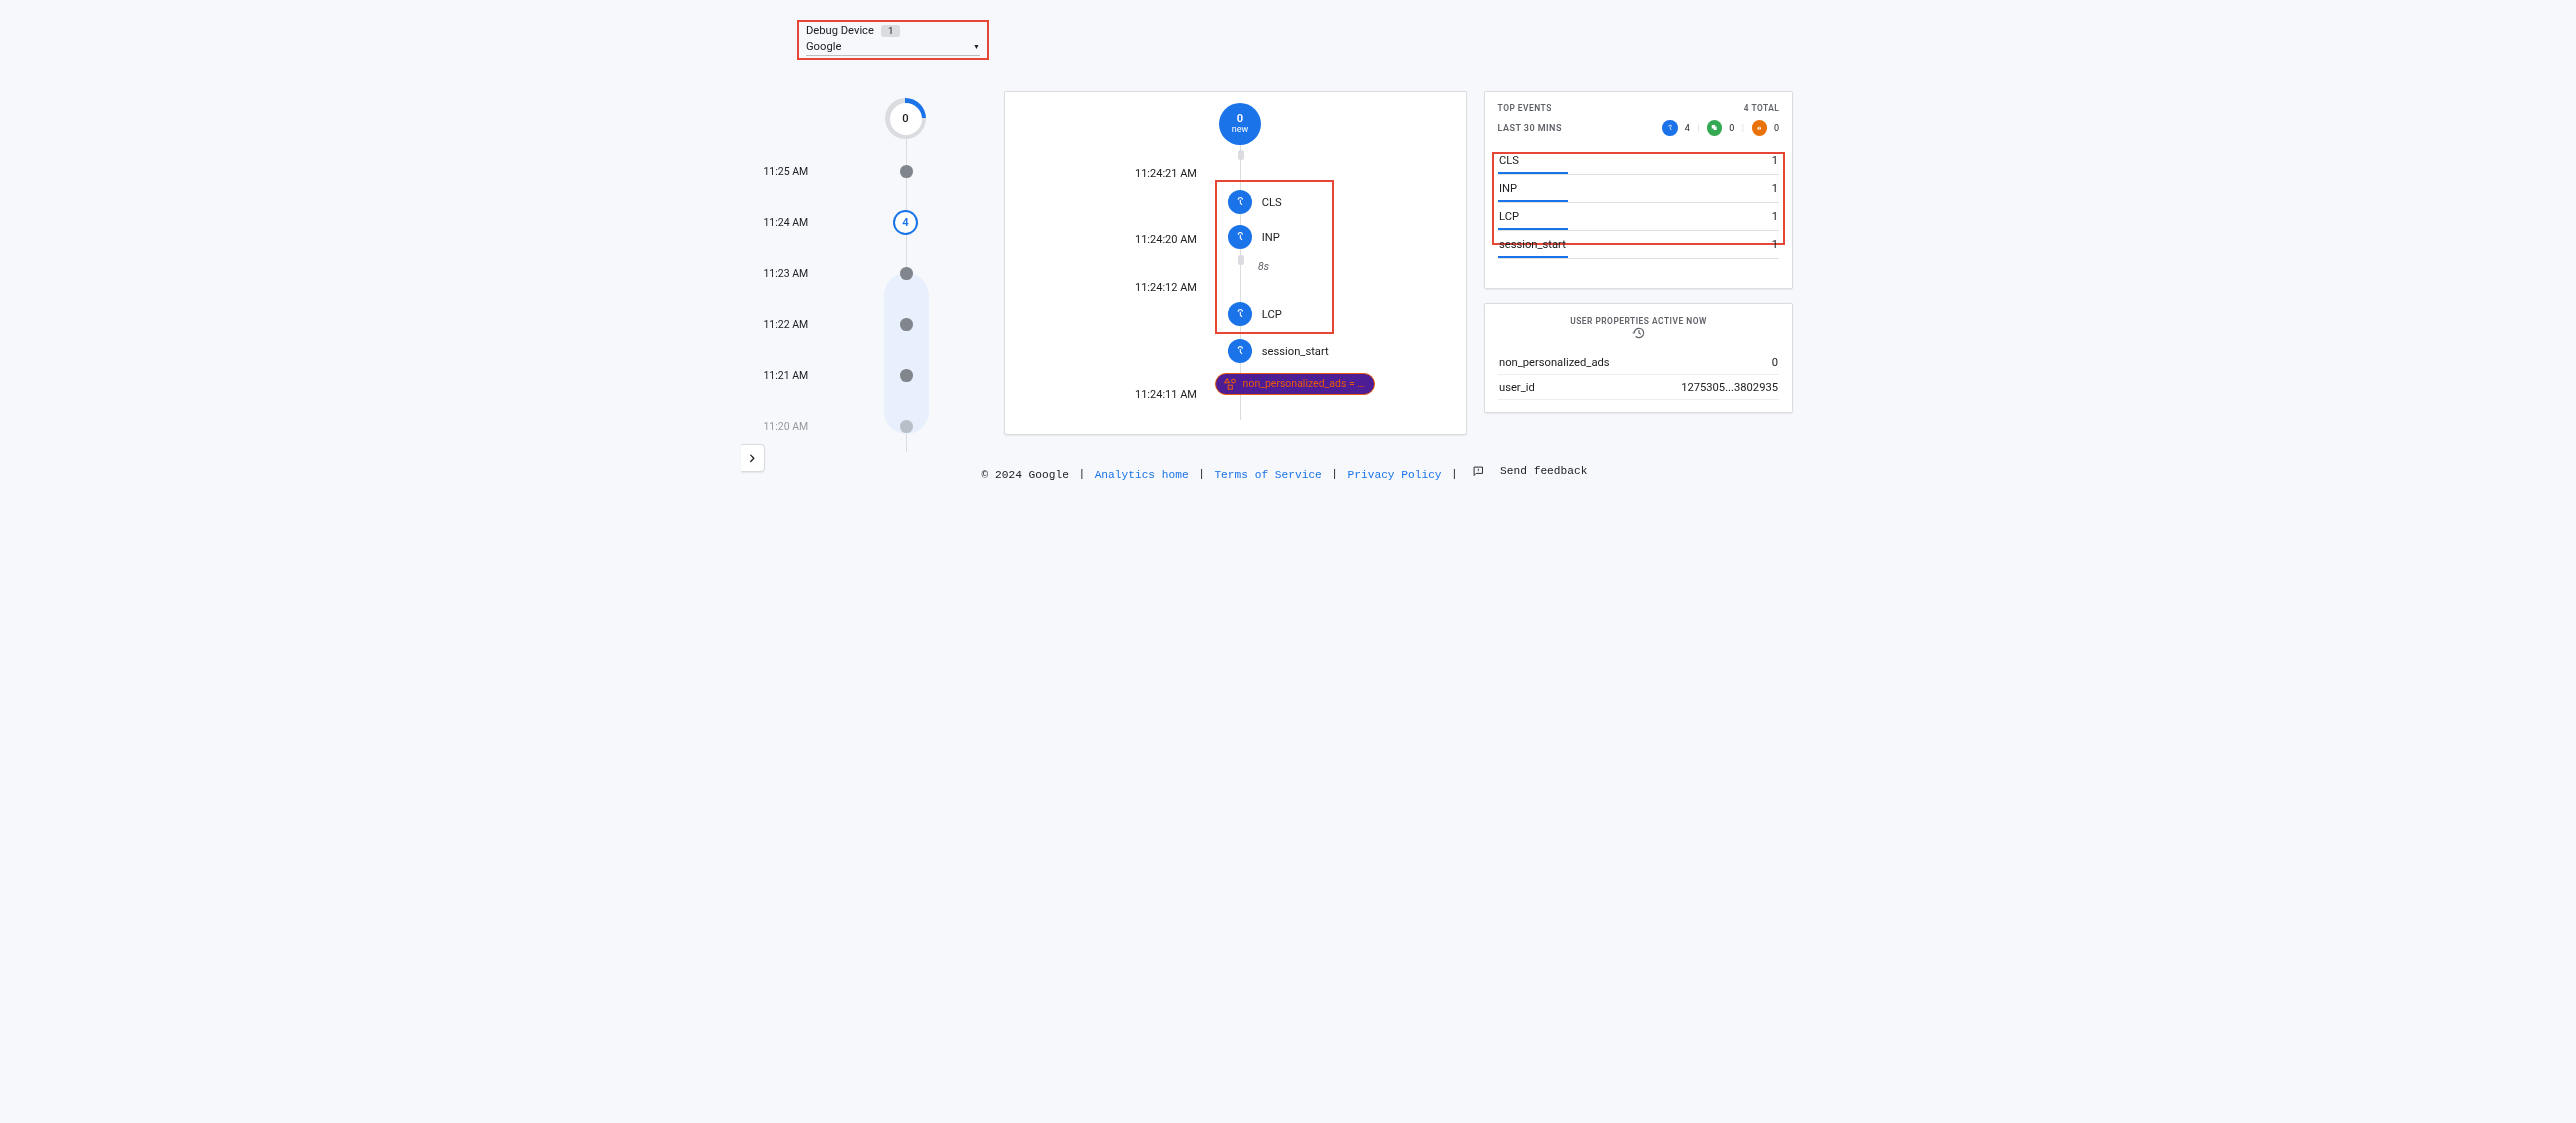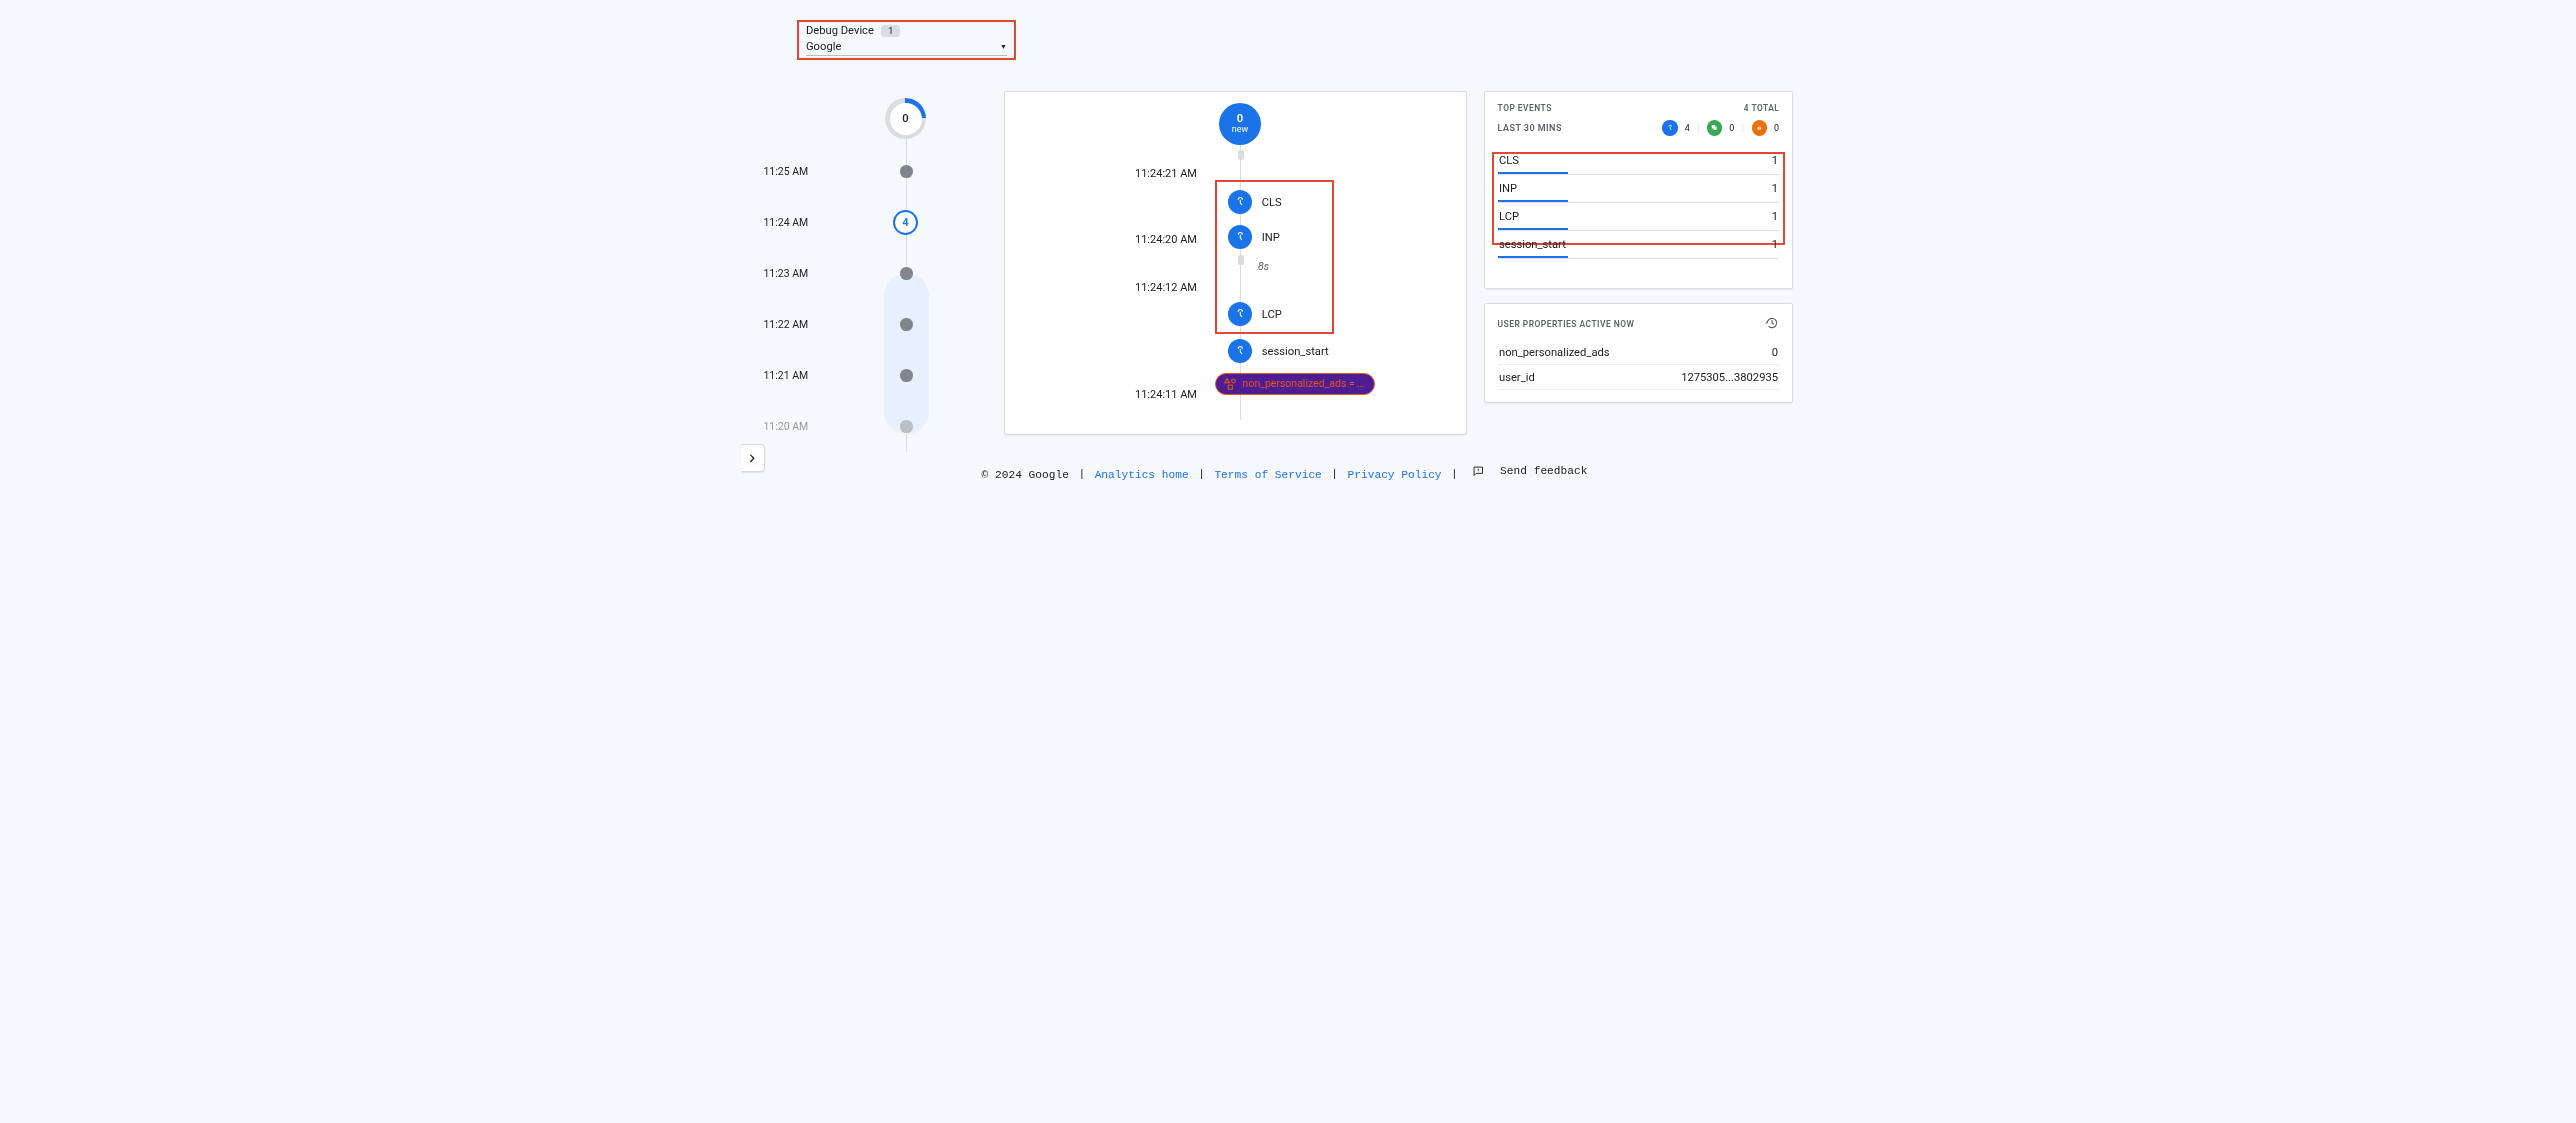--- a/index.html
+++ b/index.html
@@ -29,21 +29,21 @@
     width: 1094px;
     margin: 0 auto;
     padding: 14px 21px 7px 14px;
     position: relative;
   }
 
   
   .debug-device {
     position: absolute;
     top: 19.6px; left: 56px;
-    width: 219px;
+    width: 192px;
     padding: 2.8px 7px 2.8px 7px;
     border: 2.1px solid var(--highlight-red);
     background: var(--bg);
   }
   .debug-device .row1 {
     display: flex; align-items: center; gap: 7px;
     font-size: 11.2px;
     padding-bottom: 2.8px;
   }
   .debug-device .row1 .count {
@@ -320,20 +320,21 @@
   }
 
   .user-props {
     padding: 11.2px 12.6px;
   }
   .up-header {
     display: flex; justify-content: space-between; align-items: center;
     font-size: 8.4px; letter-spacing: .06em; font-weight: 600;
     color: var(--text-muted);
     margin-bottom: 8.4px;
+    flex-direction: column;
   }
   .up-row {
     display: flex; justify-content: space-between;
     padding: 5.6px 1.4px;
     border-bottom: 0.7px solid #eee;
     font-size: 11.2px;
   }
 
   
   .footer {

